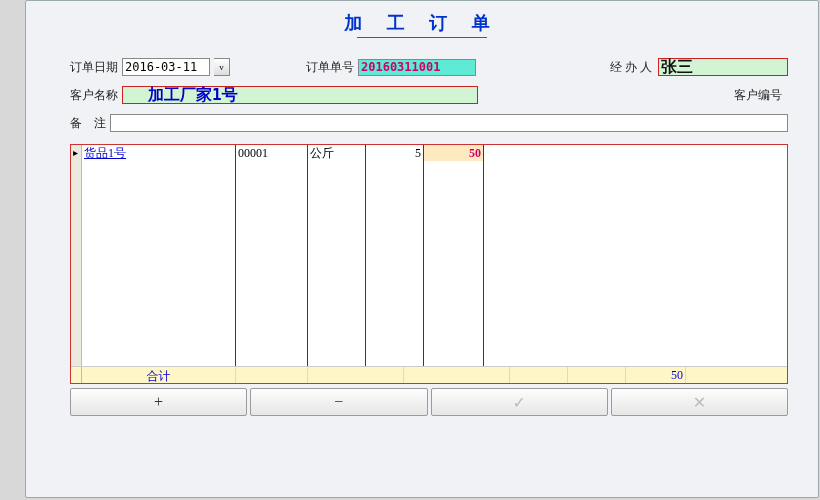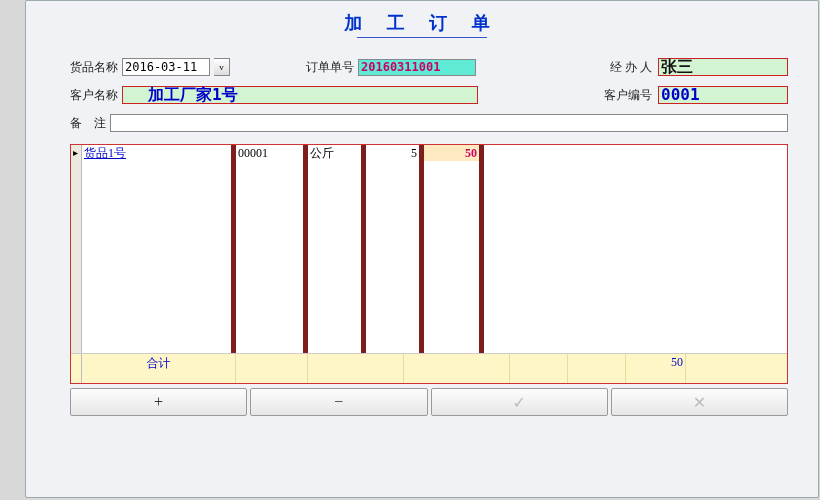--- a/index.html
+++ b/index.html
@@ -105,21 +105,21 @@
     overflow: hidden;
     font-size: 12px;
   }
   .grid-body {
     flex: 1;
     display: flex;
     position: relative;
     overflow: hidden;
   }
   .gb-col {
-    border-right: 5px solid #7f1d1d;
+    border-right: 1px solid #7f1d1d;
     height: 100%;
     position: relative;
     font-size: 12px;
   }
   .gb-cell {
     padding: 1px 2px;
     height: 16px;
     line-height: 14px;
     overflow: hidden;
   }
@@ -132,21 +132,21 @@
     background: #ffe9c0;
     color: #cc0066;
     text-align: right;
     font-weight: bold;
   }
   .num-right { text-align: right; }
   .link-look { color: #0000cc; text-decoration: underline; }
 
   .grid-total {
     display: flex;
-    height: 30px;
+    height: 17px;
     background: #fff6c8;
     border-top: 1px solid #ccc;
   }
   .gt-cell {
     border-right: 1px solid #e6dca0;
     padding: 1px 2px;
     font-size: 12px;
   }
 
   .btn-bar {
@@ -168,21 +168,21 @@
 </style>
 </head>
 <body>
 
 <div class="window">
 
   <div class="title">加 工 订 单</div>
   <div class="title-underline"></div>
 
   <div class="form-row">
-    <span class="label">货品名称</span>
+    <span class="label">订单日期</span>
     <span style="width:4px"></span>
     <div class="date-input">2016-03-11</div>
     <span style="width:4px"></span>
     <div class="date-spin">v</div>
 
     <span style="flex:0 0 76px"></span>
     <span class="label">订单单号</span>
     <span style="width:4px"></span>
     <div class="field-plain" style="width:118px;color:#cc0066;font-weight:bold;background:#5eead4;">20160311001</div>
 
@@ -193,21 +193,20 @@
   </div>
 
   <div class="form-row">
     <span class="label">客户名称</span>
     <span style="width:4px"></span>
     <div class="field-green blue-text" style="width:356px;padding-left:25px;">加工厂家1号</div>
 
     <span style="flex:1"></span>
     <span class="label">客户编号</span>
     <span style="width:6px"></span>
-    <div class="field-green blue-text" style="width:130px;font-family:monospace;">0001</div>
   </div>
 
   <div class="form-row">
     <span class="label">备    注</span>
     <span style="width:4px"></span>
     <div class="remark-input"></div>
   </div>
 
   <div class="grid-wrap">
 

